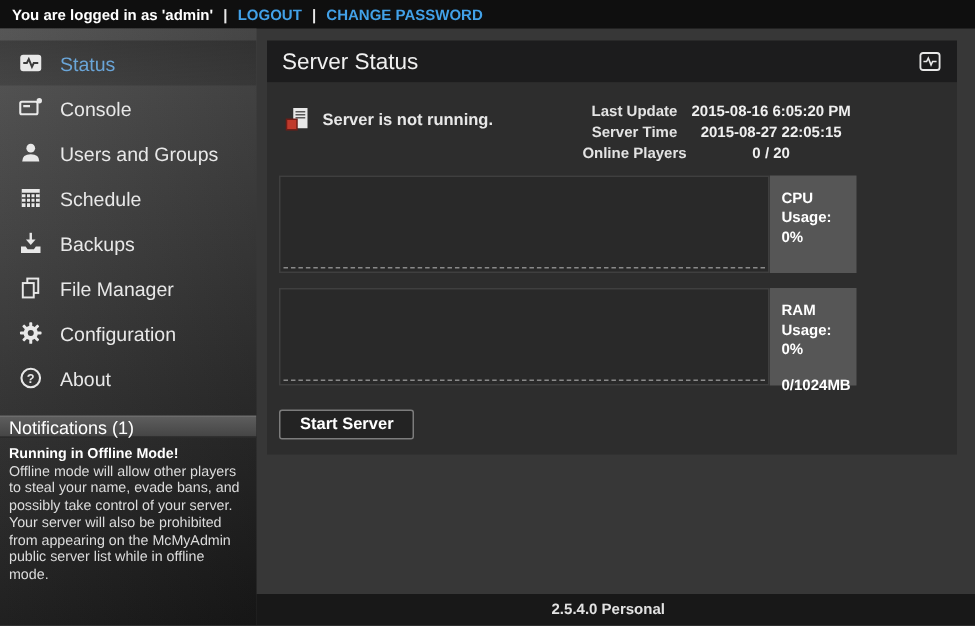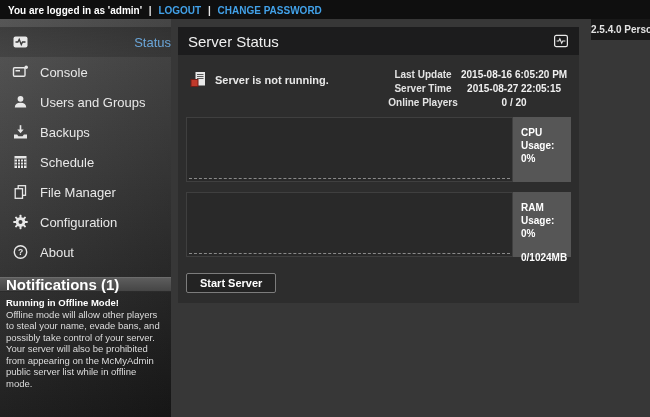--- a/index.html
+++ b/index.html
@@ -31,39 +31,38 @@
       linear-gradient(to bottom, #515151 0%, #3d3d3d 38%, #262626 78%, #191919 100%);
     padding-top:8px; overflow:hidden;
   }
   .nav-item {
     height:30px; display:flex; align-items:center; gap:11px;
     padding-left:12px; color:#e8e8e8; font-size:13px; cursor:pointer;
   }
   .nav-item.selected {
     background:linear-gradient(to bottom, rgba(0,0,0,0.28), rgba(0,0,0,0.16));
     color:#6aa5d8;
-    justify-content:space-between;
   }
   .nav-icon { width:17px; height:16px; flex:0 0 17px; display:block; }
 
   .notifications { margin-top:10px; }
   .notif-header {
     height:15px; line-height:14px; padding-left:6px;
     background:linear-gradient(to bottom, #5d5d5d, #454545);
     border-top:1px solid #6c6c6c; border-bottom:1px solid #2b2b2b;
-    color:#fff; font-size:15px; font-weight:bold;
+    color:#fff; font-size:12px; font-weight:normal;
   }
   .notif-body {
     padding:5px 6px 0 6px; color:#dcdcdc;
     font-size:9.5px; line-height:11.5px;
   }
   .notif-title { font-weight:bold; color:#fff; }
 
   
-  .main-region { flex:1; display:flex; flex-direction:row; min-width:0; }
+  .main-region { flex:1; display:flex; flex-direction:column; min-width:0; }
 
   .panel { margin:8px 12px 0 7px; }
   .panel-header {
     height:28px; background:#1c1c1d; display:flex; align-items:center;
     padding:0 10px;
   }
   .panel-title { color:#f0f0f0; font-size:15px; }
   .panel-header .hdr-icon { margin-left:auto; width:16px; height:14px; }
 
   .panel-body { background:#2d2d2d; padding:12px 8px 10px 8px; }
@@ -145,44 +144,44 @@
         </svg>
         <span>Console</span>
       </div>
 
       <div class="nav-item">
         <svg class="nav-icon" viewBox="0 0 16 16">
           <circle cx="8" cy="4.8" r="2.9" fill="#e8e8e8"></circle>
           <path d="M2.3,13.6 Q2.3,8.8 8,8.8 Q13.7,8.8 13.7,13.6 Z" fill="#e8e8e8"></path>
         </svg>
         <span>Users and Groups</span>
-      </div>
-
-      <div class="nav-item">
-        <svg class="nav-icon" viewBox="0 0 16 16">
-          <rect x="7.2" y="1.2" width="1.6" height="5.2" fill="#e8e8e8"></rect>
-          <polygon points="4.8,5.6 11.2,5.6 8,9.3" fill="#e8e8e8"></polygon>
-          <path d="M1.5,10.4 L4.6,10.4 L5.9,12.2 L10.1,12.2 L11.4,10.4 L14.5,10.4 L14.5,14.6 L1.5,14.6 Z" fill="#e8e8e8"></path>
-        </svg>
-        <span>Backups</span>
       </div>
 
       <div class="nav-item">
         <svg class="nav-icon" viewBox="0 0 16 16">
           <rect x="2" y="2" width="12" height="12" fill="#e8e8e8"></rect>
           <g stroke="#3a3a3a" stroke-width="1">
             <line x1="2" y1="5" x2="14" y2="5"></line>
               <line x1="2" y1="8" x2="14" y2="8"></line>
             <line x1="2" y1="11" x2="14" y2="11"></line>
               <line x1="5" y1="5" x2="5" y2="14"></line>
             <line x1="8" y1="5" x2="8" y2="14"></line>
               <line x1="11" y1="5" x2="11" y2="14"></line>
           </g>
         </svg>
         <span>Schedule</span>
+      </div>
+
+      <div class="nav-item">
+        <svg class="nav-icon" viewBox="0 0 16 16">
+          <rect x="7.2" y="1.2" width="1.6" height="5.2" fill="#e8e8e8"></rect>
+          <polygon points="4.8,5.6 11.2,5.6 8,9.3" fill="#e8e8e8"></polygon>
+          <path d="M1.5,10.4 L4.6,10.4 L5.9,12.2 L10.1,12.2 L11.4,10.4 L14.5,10.4 L14.5,14.6 L1.5,14.6 Z" fill="#e8e8e8"></path>
+        </svg>
+        <span>Backups</span>
       </div>
 
       <div class="nav-item">
         <svg class="nav-icon" viewBox="0 0 16 16">
           <rect x="5.7" y="1.7" width="7.3" height="9.6" fill="none" stroke="#e8e8e8" stroke-width="1.3"></rect>
           <rect x="2.7" y="4.7" width="7.3" height="9.6" fill="#3c3c3c" stroke="#e8e8e8" stroke-width="1.3"></rect>
         </svg>
         <span>File Manager</span>
       </div>
 

